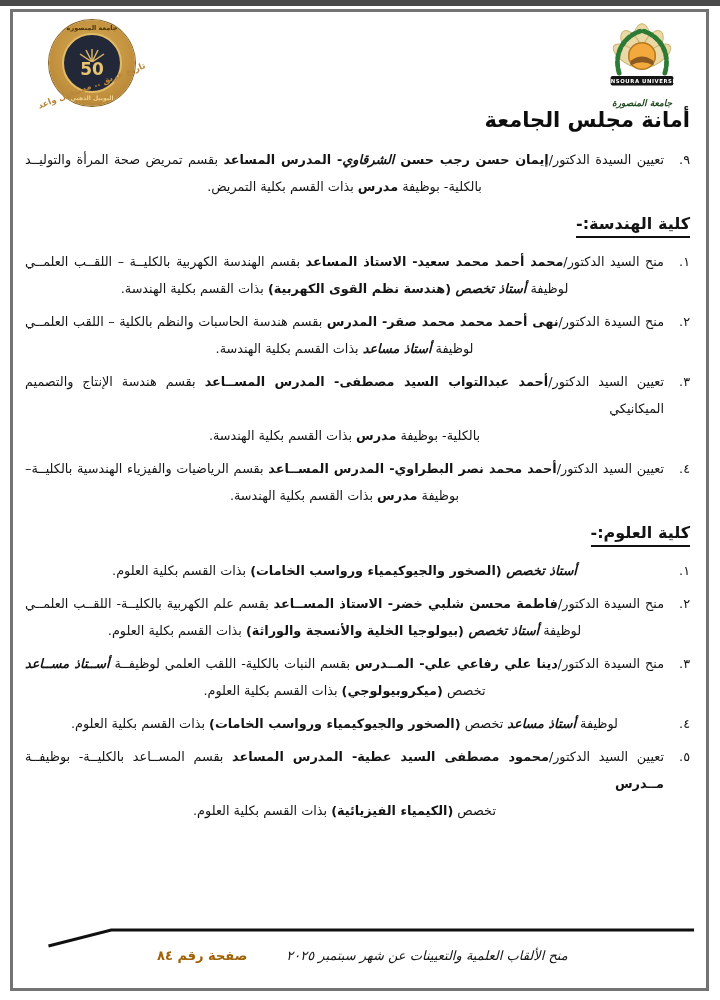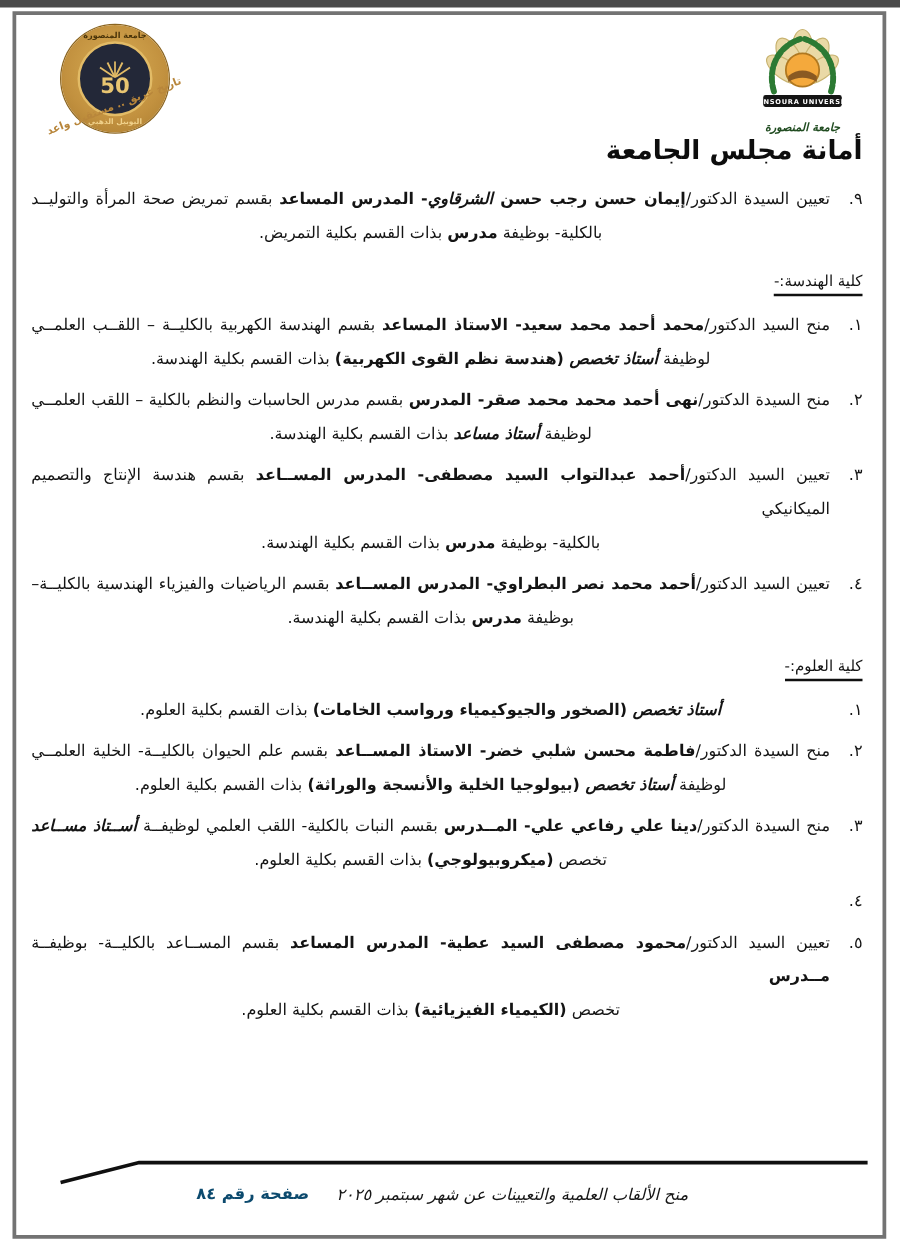--- a/index.html
+++ b/index.html
@@ -23,38 +23,38 @@
       font-size:8.5px;font-weight:bold;color:#b8863b;white-space:nowrap;text-align:center;direction:rtl;}
 
   .uni-logo{position:absolute;left:auto;right:14px;top:4px;width:100px;height:96px;text-align:center;}
   .uni-callig{font-size:9px;font-weight:bold;color:#224d22;font-style:italic;margin-top:-2px;}
   .office-title{position:absolute;right:16px;top:96px;font-size:21px;font-weight:bold;color:#0d0d0d;}
 
   
   main{padding:0 16px 0 12px;}
   #sections{padding-top:4px;}
   .sec-head{margin:14px 0 10px;}
-  .sec-title{display:inline-block;font-size:12px;font-weight:normal;border-bottom:2.5px solid #101010;padding-bottom:3px;}
+  .sec-title{display:inline-block;font-size:16px;font-weight:bold;border-bottom:2.5px solid #101010;padding-bottom:3px;}
   .item{display:flex;margin-bottom:6px;font-size:12.8px;line-height:27px;}
   .intro-gap{height:6px;}
   .num{flex:0 0 26px;text-align:right;}
   .txt{flex:1;min-width:0;}
   .line{}
   .l1{text-align:justify;text-align-last:justify;}
   .l2{text-align:center;}
   .b{font-weight:bold;}
   .i{font-style:italic;}
 
   
   footer{position:absolute;left:8px;right:8px;bottom:8px;height:54px;}
   .rule{display:block;width:100%;height:22px;}
   .footer-text{position:relative;height:26px;font-size:13px;}
-  .subject{position:absolute;left:248px;width:316px;top:0;text-align:left;
+  .subject{position:absolute;left:248px;width:316px;top:0;text-align:center;
       font-family:"DejaVu Serif",serif;font-style:italic;color:#161616;}
-  .pagenum{position:absolute;left:136px;top:0;font-weight:bold;font-size:13px;color:#0c4a6e;}
+  .pagenum{position:absolute;left:136px;top:0;font-weight:bold;font-size:13px;color:#a16207;}
 </style>
 </head>
 <body>
 
 <div class="page">
   <div class="top-strip"></div>
   <div class="frame">
 
     <header>
 
@@ -116,21 +116,21 @@
           <div class="item">
             <div class="num">١.</div>
             <div class="txt">
               <div class="line l1"><span>منح السيد الدكتور/</span><span class="b ">محمد أحمد محمد سعيد</span><span class="b ">- الاستاذ المساعد</span><span> بقسم الهندسة الكهربية بالكليــة – اللقــب العلمــي</span></div>
               <div class="line l2"><span>لوظيفة </span><span class="b i">أستاذ تخصص </span><span class="b ">(هندسة نظم القوى الكهربية)</span><span> بذات القسم بكلية الهندسة.</span></div>
             </div>
           </div>
           <div class="item">
             <div class="num">٢.</div>
             <div class="txt">
-              <div class="line l1"><span>منح السيدة الدكتور/</span><span class="b ">نهى أحمد محمد محمد صقر</span><span class="b ">- المدرس</span><span> بقسم مدرس الحاسبات والنظم بالكلية – اللقب العلمــي</span></div>
+              <div class="line l1"><span>منح السيدة الدكتور/</span><span class="b ">نهى أحمد محمد محمد صقر</span><span class="b ">- المدرس</span><span> بقسم هندسة الحاسبات والنظم بالكلية – اللقب العلمــي</span></div>
               <div class="line l2"><span>لوظيفة </span><span class="b i">أستاذ مساعد</span><span> بذات القسم بكلية الهندسة.</span></div>
             </div>
           </div>
           <div class="item">
             <div class="num">٣.</div>
             <div class="txt">
               <div class="line l1"><span>تعيين السيد الدكتور/</span><span class="b ">أحمد عبدالتواب السيد مصطفى</span><span class="b ">- المدرس المســاعد</span><span> بقسم هندسة الإنتاج والتصميم الميكانيكي</span></div>
               <div class="line l2"><span>بالكلية- بوظيفة </span><span class="b ">مدرس</span><span> بذات القسم بكلية الهندسة.</span></div>
             </div>
           </div>
@@ -144,34 +144,35 @@
           <div class="sec-head"><span class="sec-title">كلية العلوم:-</span></div>
           <div class="item">
             <div class="num">١.</div>
             <div class="txt">
               <div class="line l2"><span class="b i">أستاذ تخصص </span><span class="b ">(الصخور والجيوكيمياء ورواسب الخامات)</span><span> بذات القسم بكلية العلوم.</span></div>
             </div>
           </div>
           <div class="item">
             <div class="num">٢.</div>
             <div class="txt">
-              <div class="line l1"><span>منح السيدة الدكتور/</span><span class="b ">فاطمة محسن شلبي خضر</span><span class="b ">- الاستاذ المســاعد</span><span> بقسم علم الحيوان بالكليــة- الخلية العلمــي</span></div>
+              <div class="line l1"><span>منح السيدة الدكتور/</span><span class="b ">فاطمة محسن شلبي خضر</span><span class="b ">- الاستاذ المســاعد</span><span> بقسم علم الكهربية بالكليــة- اللقــب العلمــي</span></div>
               <div class="line l2"><span>لوظيفة </span><span class="b i">أستاذ تخصص </span><span class="b ">(بيولوجيا الخلية والأنسجة والوراثة)</span><span> بذات القسم بكلية العلوم.</span></div>
             </div>
           </div>
           <div class="item">
             <div class="num">٣.</div>
             <div class="txt">
               <div class="line l1"><span>منح السيدة الدكتور/</span><span class="b ">دينا علي رفاعي علي</span><span class="b ">- المــدرس</span><span> بقسم النبات بالكلية- اللقب العلمي لوظيفــة </span><span class="b i">أســتاذ مســاعد</span></div>
               <div class="line l2"><span>تخصص </span><span class="b ">(ميكروبيولوجي)</span><span> بذات القسم بكلية العلوم.</span></div>
             </div>
           </div>
           <div class="item">
             <div class="num">٤.</div>
             <div class="txt">
+              <div class="line l2"><span>لوظيفة </span><span class="b i">أستاذ مساعد</span><span> تخصص </span><span class="b ">(الصخور والجيوكيمياء ورواسب الخامات)</span><span> بذات القسم بكلية العلوم.</span></div>
             </div>
           </div>
           <div class="item">
             <div class="num">٥.</div>
             <div class="txt">
               <div class="line l1"><span>تعيين السيد الدكتور/</span><span class="b ">محمود مصطفى السيد عطية</span><span class="b ">- المدرس المساعد</span><span> بقسم المســاعد بالكليــة- بوظيفــة </span><span class="b ">مــدرس</span></div>
               <div class="line l2"><span>تخصص </span><span class="b ">(الكيمياء الفيزيائية)</span><span> بذات القسم بكلية العلوم.</span></div>
             </div>
           </div>
         </div>

